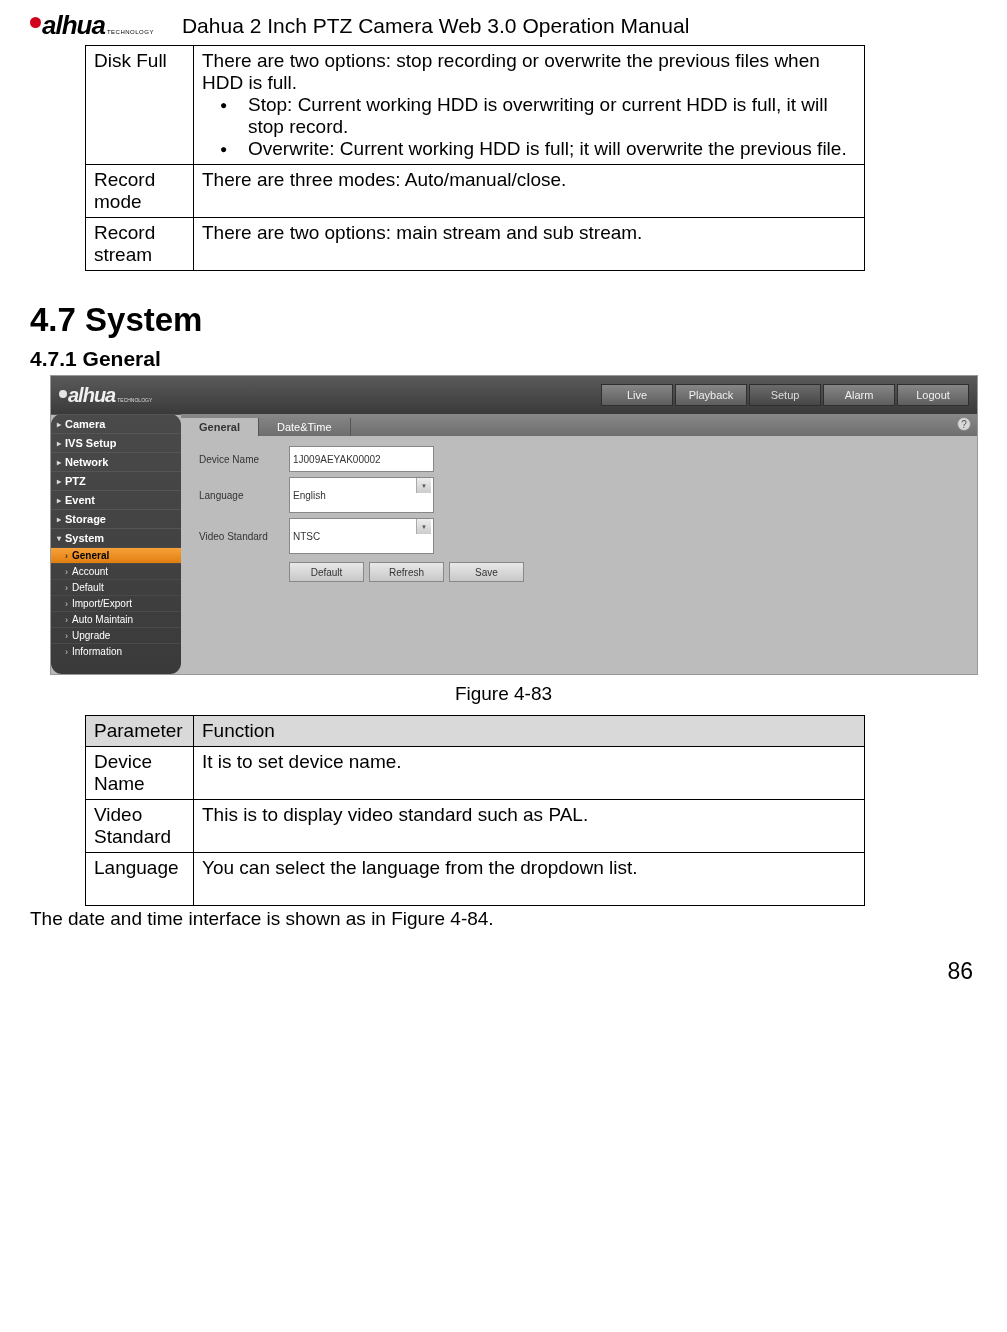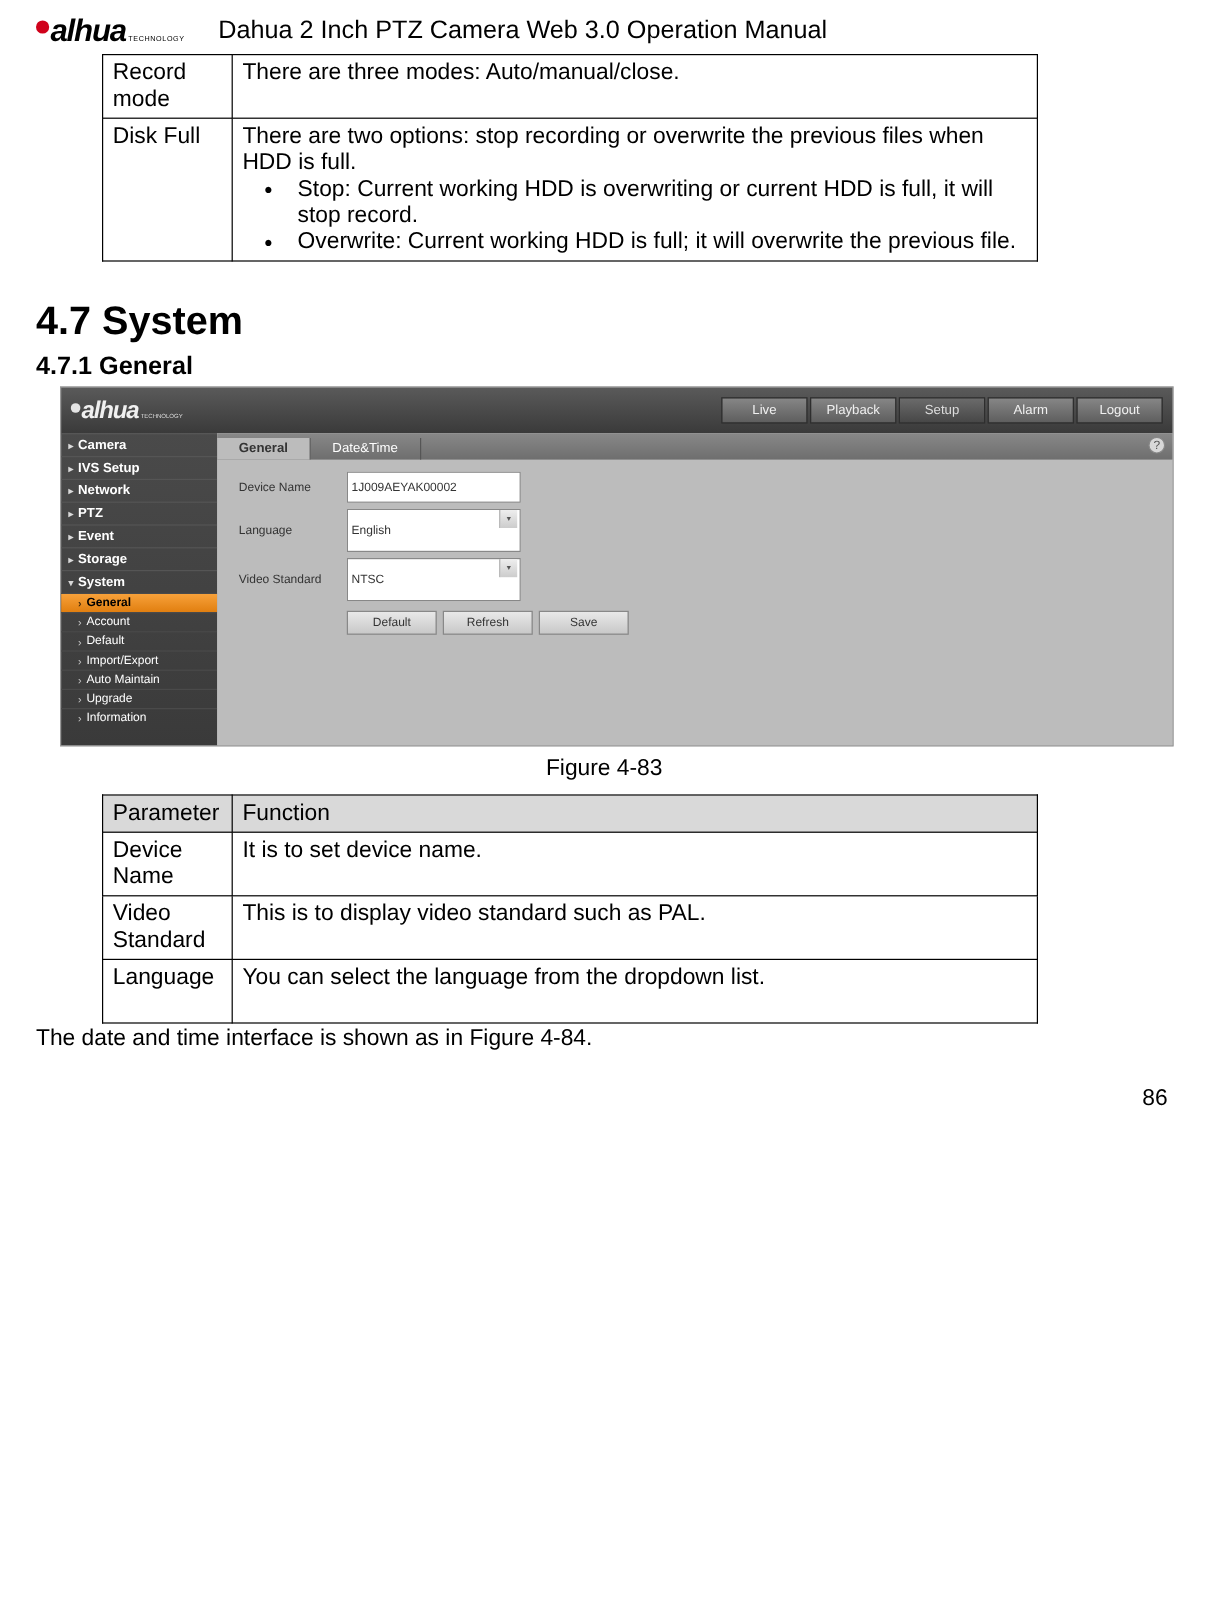--- a/index.html
+++ b/index.html
@@ -16,34 +16,34 @@
 table.param td, table.param th { border: 1px solid #000; padding: 4px 8px; vertical-align: top; text-align: left; font-weight: normal; }
 table.param th { background: #d9d9d9; }
 .bullets { list-style: none; padding-left: 28px; }
 .bullets li { position: relative; padding-left: 18px; }
 .bullets li::before { content: "●"; position: absolute; left: -10px; font-size: 12px; top: 4px; }
 .h1 { font-size: 33px; font-weight: bold; margin-top: 30px; }
 .h2 { font-size: 21px; font-weight: bold; margin-top: 8px; }
 .body-text { font-size: 19px; margin-top: 2px; }
 .fig-caption { text-align: center; font-size: 19px; margin-top: 8px; margin-bottom: 10px; }
 .fig-wrap { margin-left: 20px; margin-top: 4px; }
-.page-num { text-align: right; font-size: 19px; margin-top: 28px; padding-right: 4px; }
+.page-num { text-align: right; font-size: 23px; margin-top: 28px; padding-right: 4px; }
 
 
 .webif { width: 928px; border: 1px solid #999; background: #b8b8b8; font-family: Arial, sans-serif; font-size: 11px; color: #fff; }
 .webif .topbar { height: 38px; background: linear-gradient(#5a5a5a,#3a3a3a); display: flex; align-items: center; }
 .webif .topbar .wlogo { display: flex; align-items: baseline; margin-left: 8px; }
 .webif .topbar .wlogo .wdot { width: 8px; height:8px; background:#fff; opacity:0.85; border-radius:50%; margin-right:1px; position:relative; top:-4px;}
 .webif .topbar .wlogo .wtxt { font-size: 20px; font-weight: bold; font-style: italic; letter-spacing: -1px; color:#f0f0f0;}
 .webif .topbar .wlogo .wsub { font-size:5px; color:#ddd; margin-left:2px;}
 .webif .topbar .spacer { flex:1; }
 .webif .topbar .navbtn { width: 72px; height: 22px; margin-right: 2px; background: linear-gradient(#868686,#5e5e5e); border: 1px solid #2e2e2e; font-size: 11px; display:flex; align-items:center; justify-content:center; color:#f0f0f0; cursor:pointer;}
 .webif .topbar .navbtn.active { background: linear-gradient(#6b6b6b,#474747); color:#ddd; }
 .webif .body { display:flex; height: 260px; }
-.webif .sidebar { width: 130px; background: linear-gradient(#4a4a4a,#3a3a3a); }
+.webif .sidebar { width: 130px; background: linear-gradient(#4a4a4a,#3a3a3a); border-radius: 11px; }
 .webif .sidebar .cat { padding: 3px 6px; font-weight:bold; font-size: 11px; border-top:1px solid #555; cursor:pointer; display:flex; align-items:center; }
 .webif .sidebar .cat::before { content:"▸"; font-size:8px; margin-right:4px; opacity:0.8;}
 .webif .sidebar .cat.open::before { content:"▾"; }
 .webif .sidebar .sub { padding: 2px 6px 2px 14px; font-size:10px; border-top:1px solid #4a4a4a; cursor:pointer; display:flex; align-items:center;}
 .webif .sidebar .sub::before { content:"›"; font-size:9px; margin-right:4px; opacity:0.7;}
 .webif .sidebar .sub.active { background: linear-gradient(#f7a13a,#e17f10); color:#000; font-weight:bold;}
 .webif .main { flex:1; background:#bcbcbc; position:relative; }
 .webif .tabs { display:flex; background: linear-gradient(#888,#6e6e6e); height:22px; align-items:flex-end; }
 .webif .tab { padding: 3px 18px; font-size:11px; color:#fff; cursor:pointer; border-right:1px solid #555;}
 .webif .tab.active { background:#bcbcbc; color:#333; font-weight:bold;}
@@ -67,32 +67,36 @@
       <span class="brand-text">alhua</span>
       <span class="brand-sub">TECHNOLOGY</span>
     </div>
     <div class="doc-title">Dahua 2 Inch PTZ Camera Web 3.0 Operation Manual</div>
   </div>
 
   <div class="indent-block">
     <table class="param">
       <tbody>
           <tr>
-        <td>Record mode</td>
-        <td><div>There are three modes: Auto/manual/close.</div><br></td>
-      </tr>
-      <tr>
         <td style="width:108px">Disk Full</td>
         <td>
           <div>There are two options: stop recording or overwrite the previous files when HDD is full.</div>
           <ul class="bullets">
             <li>Stop: Current working HDD is overwriting or current HDD is full, it will stop record.</li>
             <li>Overwrite: Current working HDD is full; it will overwrite the previous file.</li>
           </ul>
         </td>
+      </tr>
+      <tr>
+        <td>Record mode</td>
+        <td><div>There are three modes: Auto/manual/close.</div><br></td>
+      </tr>
+      <tr>
+        <td>Record stream</td>
+        <td><div>There are two options: main stream and sub stream.</div><br></td>
       </tr>
     </tbody>
       </table>
   </div>
 
   <div class="h1">4.7  System</div>
   <div class="h2">4.7.1   General</div>
 
   <div class="fig-wrap">
     <div class="webif">

